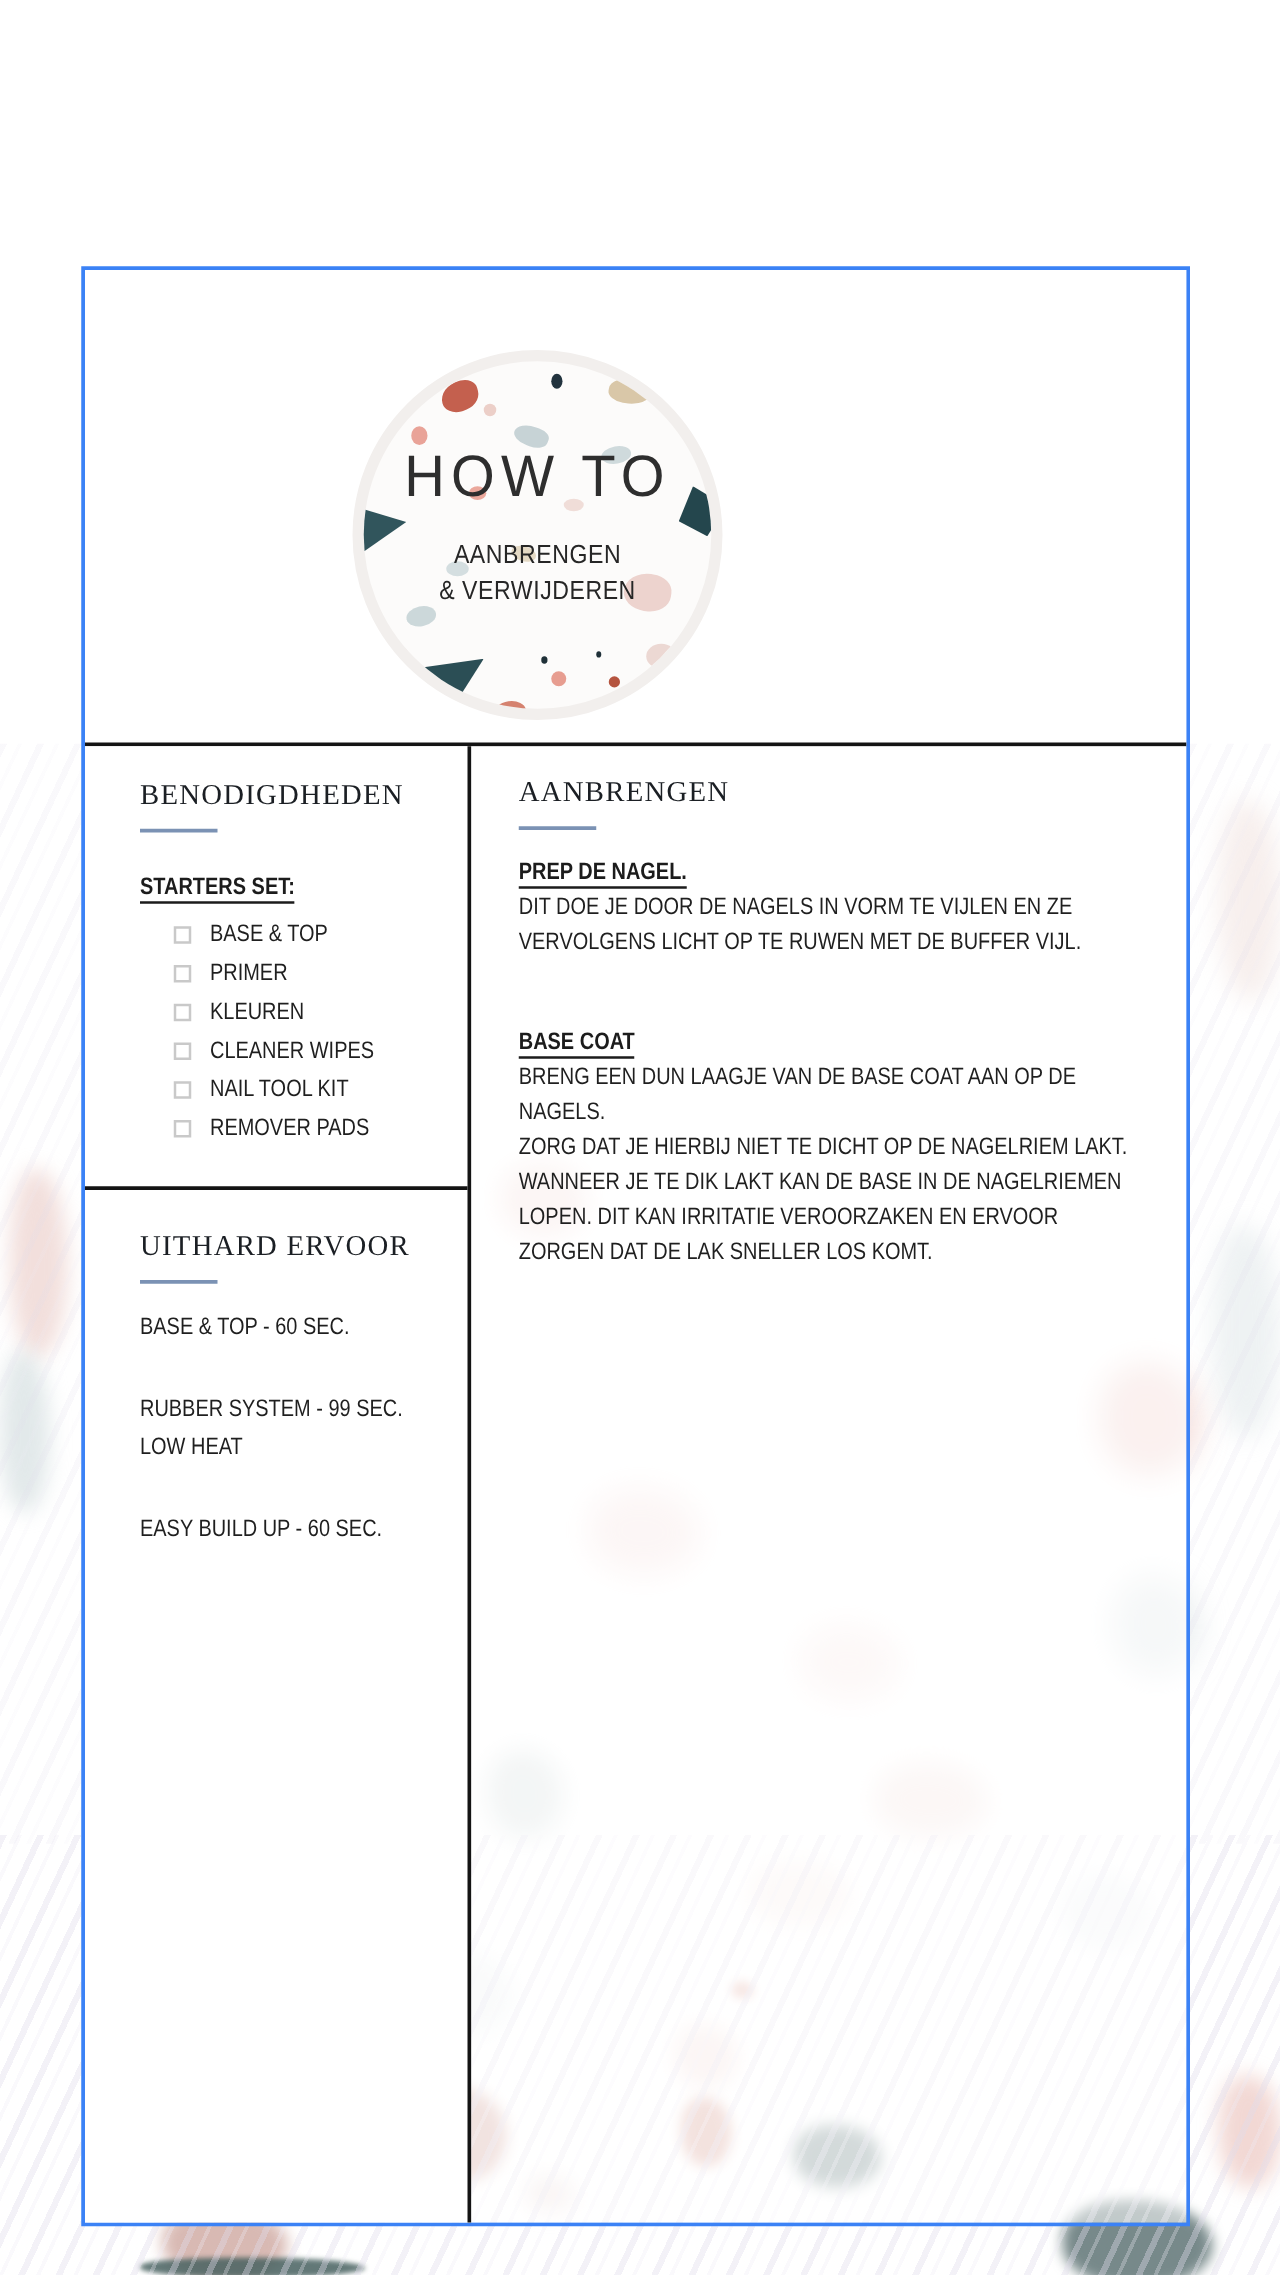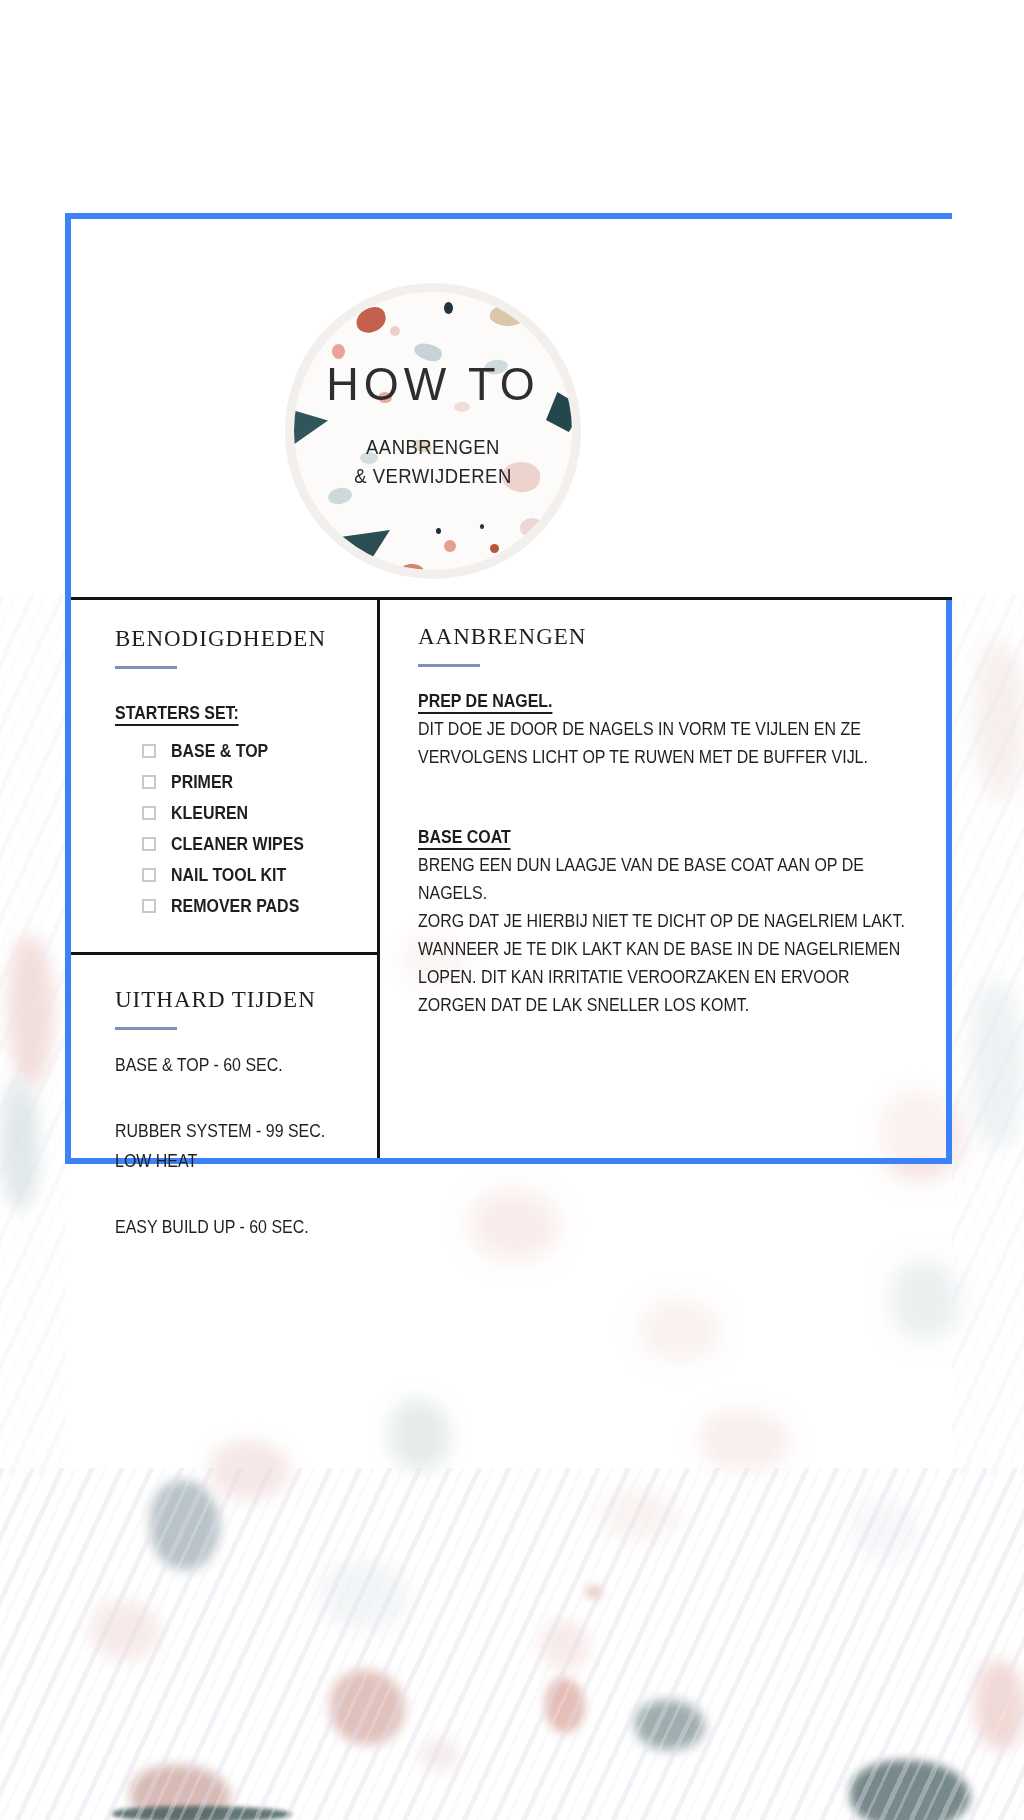--- a/index.html
+++ b/index.html
@@ -4,22 +4,22 @@
 <style>
   html,body{margin:0;padding:0;}
   .page{position:relative;width:1024px;height:1820px;background:#ffffff;overflow:hidden;
         font-family:"Liberation Sans",sans-serif;color:#222;}
   
   .wc-layer{position:absolute;inset:0;z-index:0;}
   .wc-blob{position:absolute;}
   .streaks{position:absolute;
     background:repeating-linear-gradient(115deg,rgba(224,220,235,0.45) 0 5px,rgba(255,255,255,0) 5px 13px,rgba(238,235,245,0.35) 13px 16px,rgba(255,255,255,0) 16px 27px);}
   
-  .frame{position:absolute;left:65px;top:213px;width:887px;height:951px;z-index:1;
-         border:6px solid #3b82f6;box-sizing:border-box;}
+  .frame{position:absolute;left:65px;top:213px;width:887px;height:1568px;z-index:1;
+         border:3px solid #3b82f6;box-sizing:border-box;}
   .header-panel{position:absolute;left:0;top:0;width:881px;height:381px;background:#ffffff;
                 border-bottom:3px solid #141414;box-sizing:border-box;}
   .col-left{position:absolute;left:0;top:381px;width:309px;bottom:0;background:#ffffff;
             border-right:3px solid #141414;box-sizing:border-box;padding-left:32px;}
   .col-right{position:absolute;left:309px;top:381px;right:0;bottom:0;background:rgba(255,255,255,0.55);}
   .inner-divider{position:absolute;left:0;top:352px;width:100%;height:3px;background:#141414;}
   
   .logo-circle{position:absolute;left:214px;top:64px;width:296px;height:296px;border-radius:50%;
                background:#fcfbfa;border:9px solid #f2efed;box-sizing:border-box;overflow:hidden;}
   .tz{position:absolute;}
@@ -34,21 +34,21 @@
   .serif-title{font-family:"Liberation Serif",serif;font-size:23px;letter-spacing:1px;
                color:#1b1f24;line-height:30px;white-space:nowrap;}
   .accent-line{width:62px;height:3px;margin-top:12px;}
   .cond{transform:scaleX(.84);transform-origin:0 50%;white-space:nowrap;}
   .bold-head{font-size:19px;font-weight:bold;color:#1c1c1c;line-height:28px;}
   .bold-head .u{border-bottom:2px solid #1c1c1c;padding-bottom:1px;}
   .body-line{font-size:19px;color:#1f1f1f;line-height:28px;}
   
   .left-content{position:absolute;left:44px;top:24px;width:260px;}
   .starters-head{margin-top:30px;}
-  .check-list{margin-top:8px;font-weight:bold;}
+  .check-list{margin-top:8px;}
   .check-item{display:flex;align-items:center;height:31px;}
   .checkbox{width:14px;height:14px;border:2px solid #c9c9c9;box-sizing:border-box;
             margin-left:27px;margin-right:15px;flex:0 0 auto;}
   .check-item .body-line{line-height:31px;}
   .uithard-content{position:absolute;left:44px;top:385px;width:260px;}
   .time-list{margin-top:20px;}
   .time-entry{margin-bottom:36px;}
   .time-entry .body-line{line-height:30px;}
   
   .right-content{position:absolute;left:38px;top:22px;width:540px;}
@@ -157,21 +157,21 @@
               <span class="body-line cond">NAIL TOOL KIT</span>
             </div>
             <div class="check-item">
               <span class="checkbox"></span>
               <span class="body-line cond">REMOVER PADS</span>
             </div>
           </div>
       </div>
       <div class="inner-divider"></div>
       <div class="uithard-content">
-        <div class="serif-title">UITHARD TIJDEN</div>
+        <div class="serif-title">UITHARD ERVOOR</div>
         <div class="accent-line" id="accent2" style="background: rgb(123, 146, 180);"></div>
         <div class="time-list" id="uithard-list">
             <div class="time-entry">
               <div class="body-line cond">BASE &amp; TOP - 60 SEC.</div>
             </div>
             <div class="time-entry">
               <div class="body-line cond">RUBBER SYSTEM - 99 SEC.</div>
               <div class="body-line cond">LOW HEAT</div>
             </div>
             <div class="time-entry">

